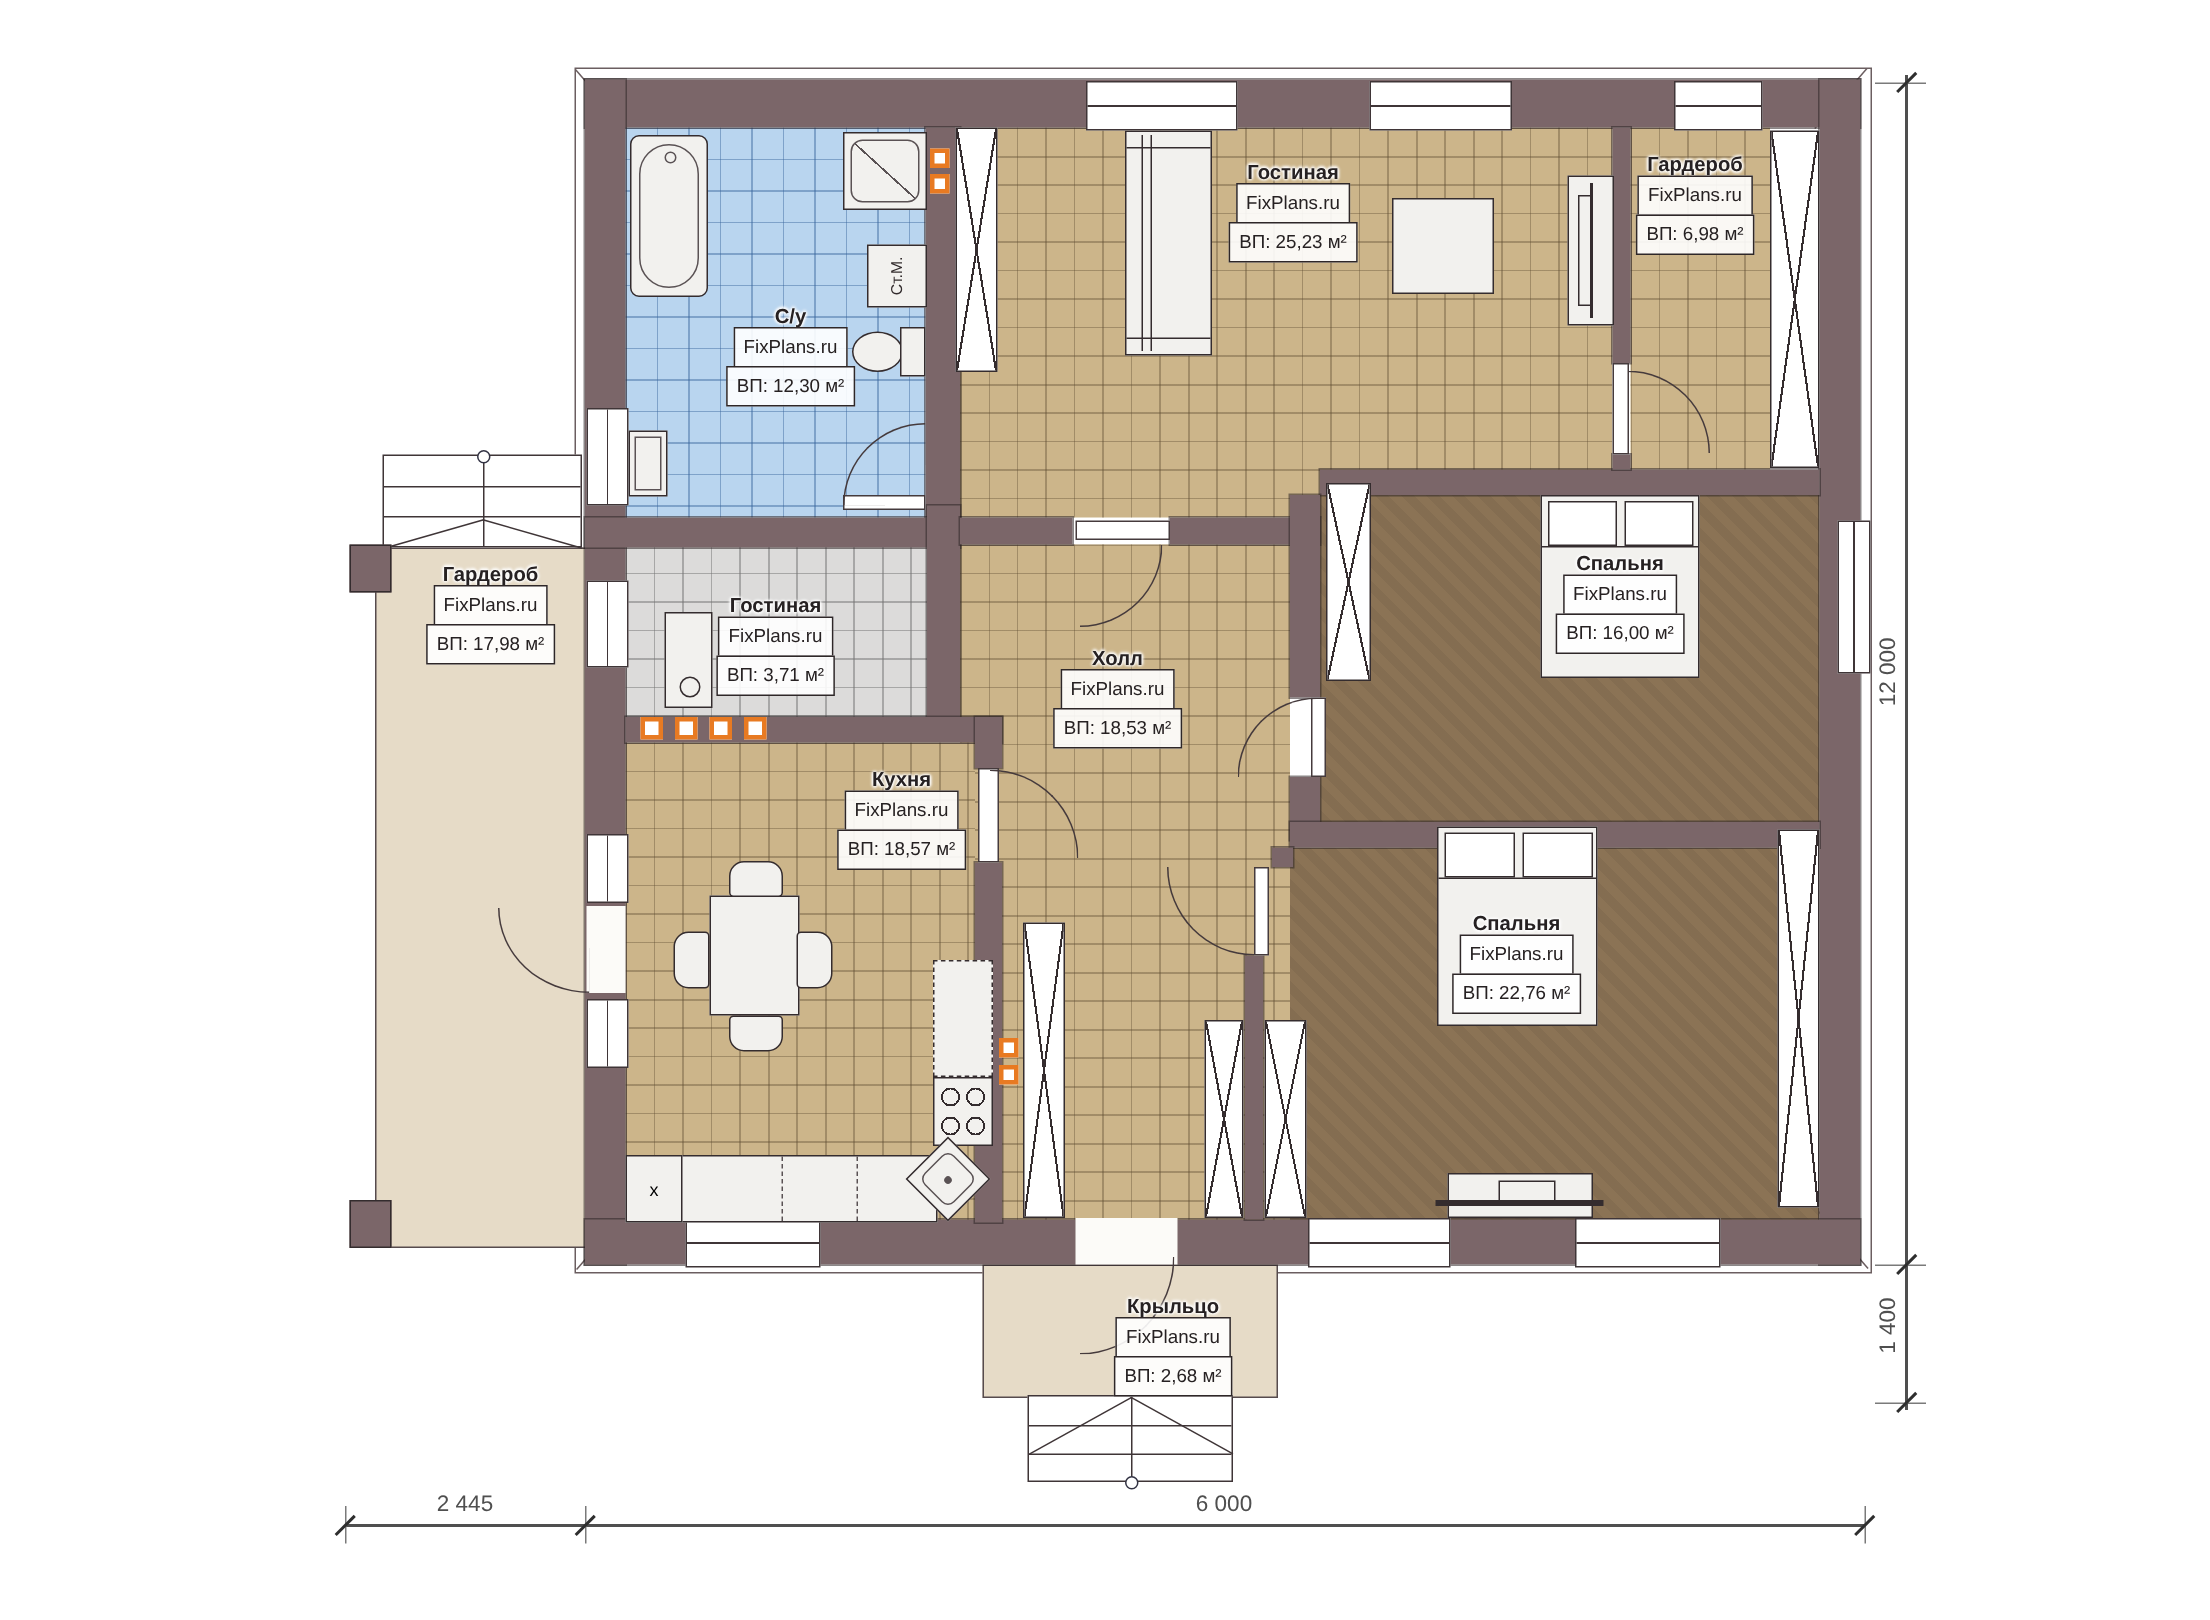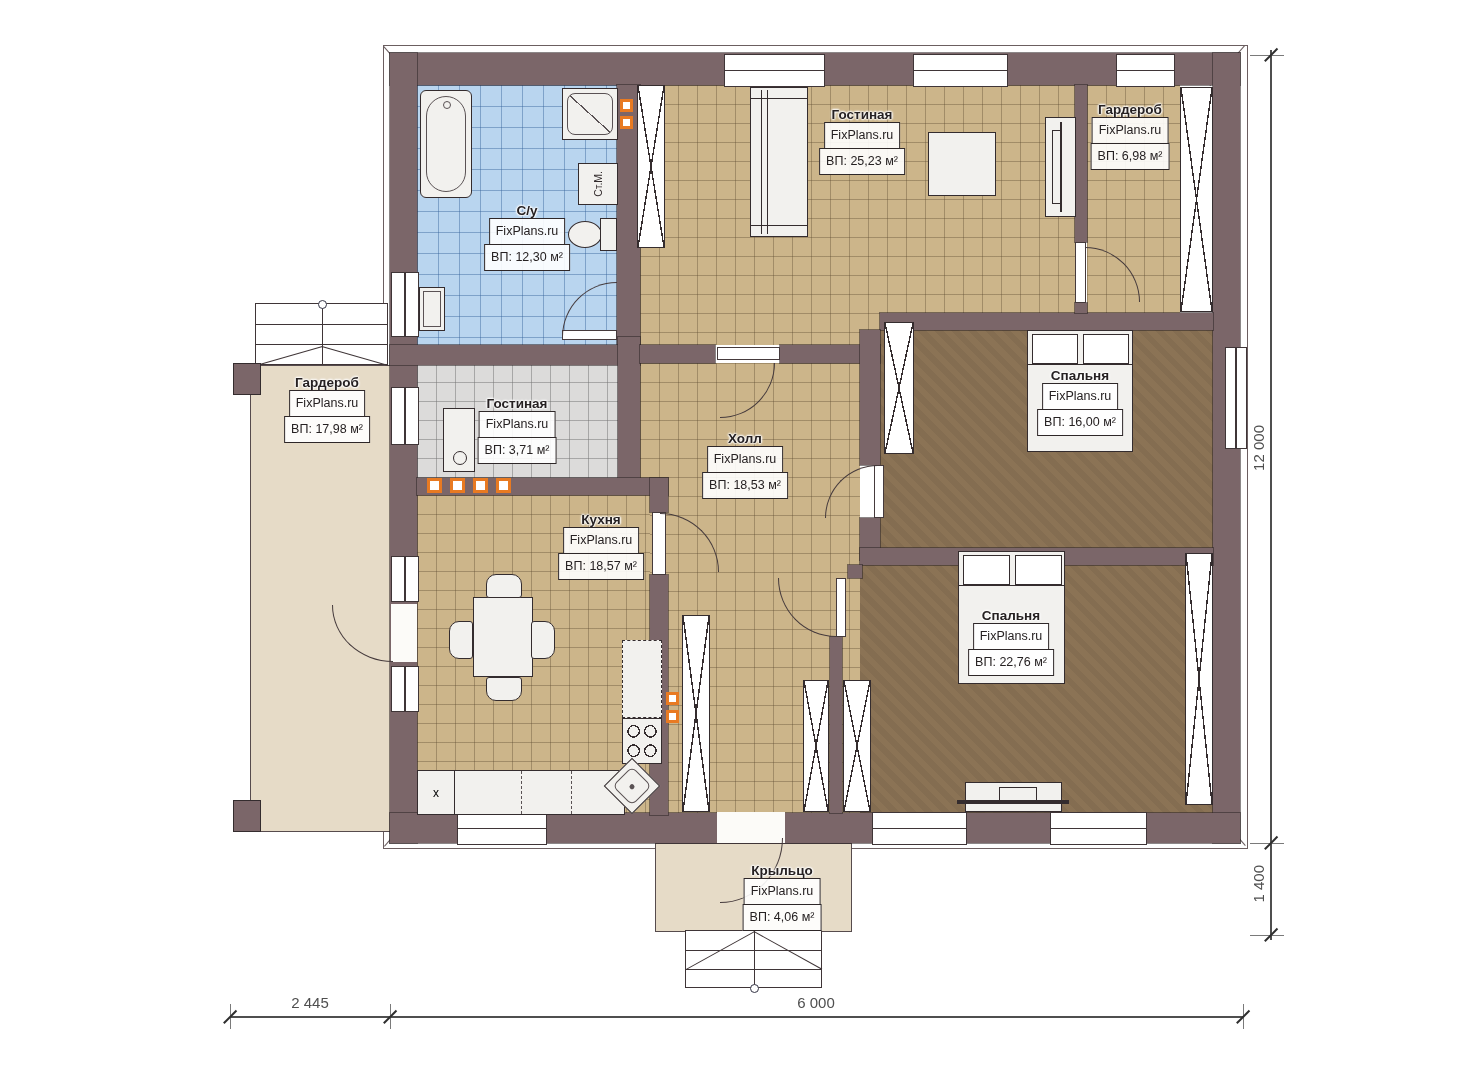--- a/index.html
+++ b/index.html
@@ -282,21 +282,21 @@
     <div class="lbox lbox2">ВП: 16,00 м²</div>
   </div>
   <div class="a label" style="left:1011px;top:608px">
     <div class="rname">Спальня</div>
     <div class="lbox">FixPlans.ru</div>
     <div class="lbox lbox2">ВП: 22,76 м²</div>
   </div>
   <div class="a label" style="left:782px;top:863px">
     <div class="rname">Крыльцо</div>
     <div class="lbox">FixPlans.ru</div>
-    <div class="lbox lbox2">ВП: 4,06 м²</div>
+    <div class="lbox lbox2">ВП: 2,68 м²</div>
   </div>
 
   <div class="a dimline" style="left:230px;top:1016px;width:1013px;height:1.5px"></div>
   <div class="a guide" style="left:230px;top:1004px;width:1px;height:25px"></div>
   <div class="a guide" style="left:390px;top:1004px;width:1px;height:25px"></div>
   <div class="a guide" style="left:1243px;top:1004px;width:1px;height:25px"></div>
   <div class="a tick" style="left:221px;top:1016px"></div>
   <div class="a tick" style="left:381px;top:1016px"></div>
   <div class="a tick" style="left:1234px;top:1016px"></div>
   <div class="a dim" style="left:310px;top:994px">2 445</div>

